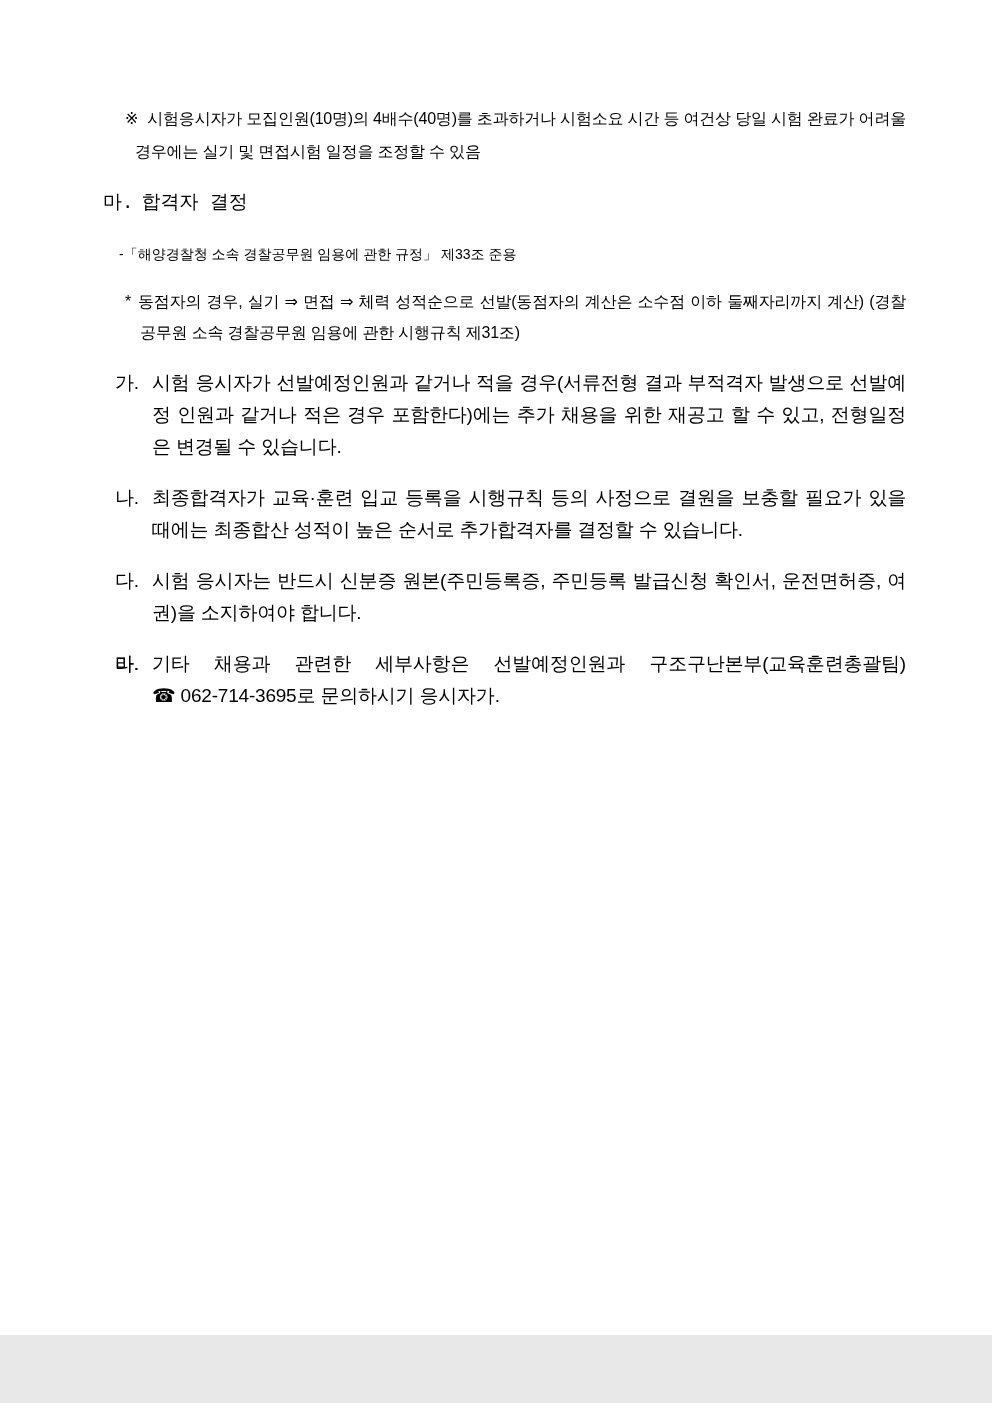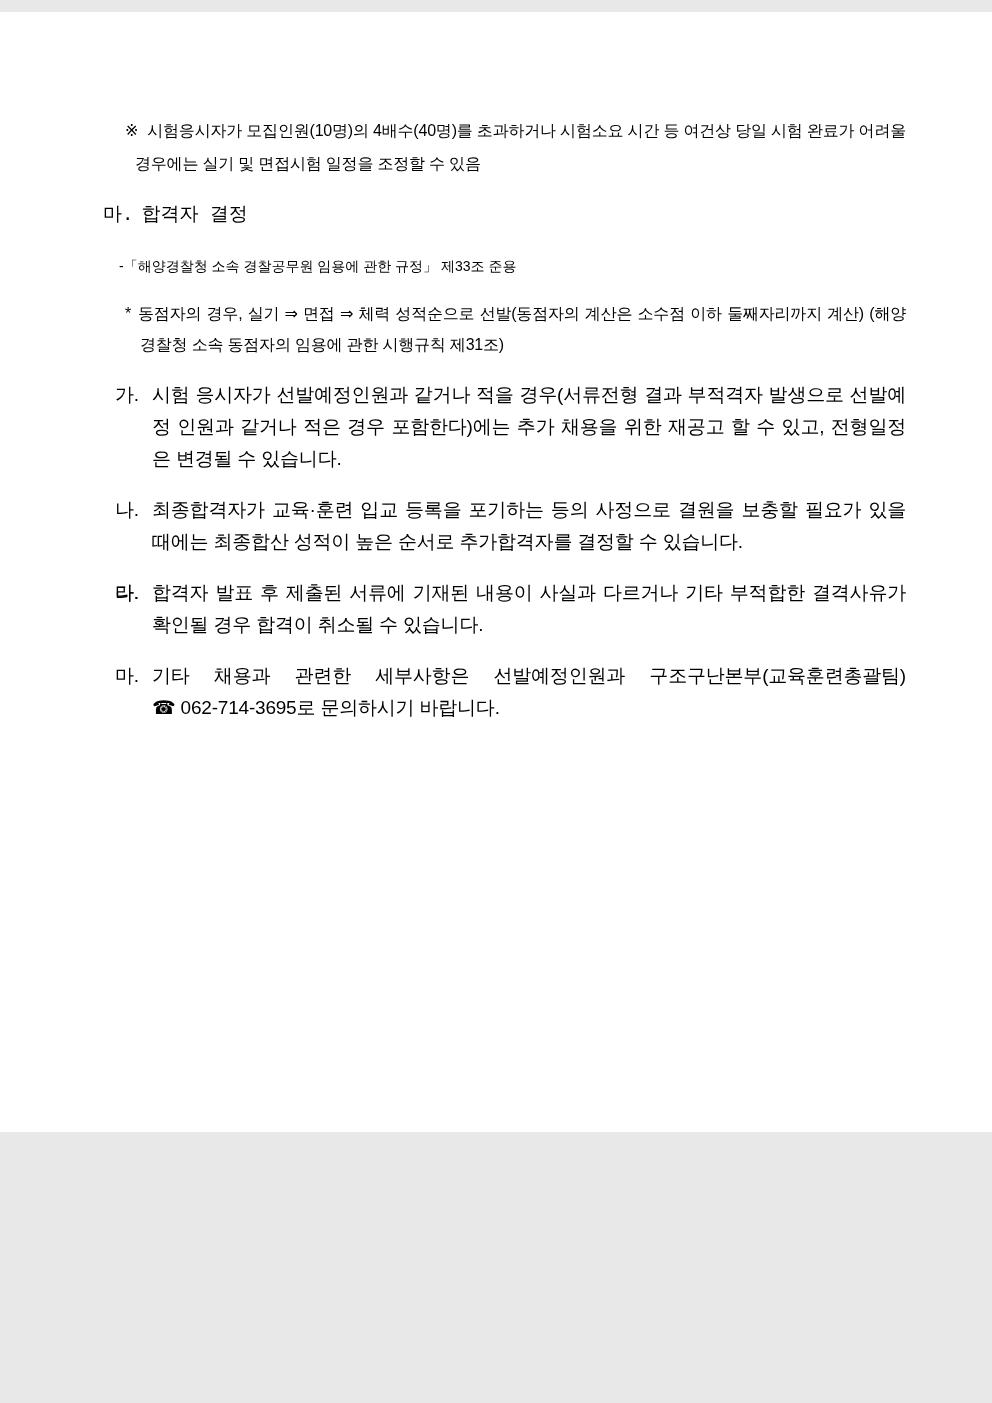--- a/index.html
+++ b/index.html
@@ -1,20 +1,20 @@
 <!DOCTYPE html>
 <html lang="ko"><head>
 <meta charset="utf-8">
 <style>
   html, body { margin: 0; padding: 0; background: #e8e8e8; }
   .page {
     position: relative;
     width: 992px;
-    height: 1120px;
-    margin: 12px auto;
+    height: 1335px;
+    margin: 0 auto;
     background: #ffffff;
     color: #000000;
     font-family: "Liberation Sans", "DejaVu Sans", sans-serif;
     overflow: hidden;
   }
   .content {
     position: absolute;
     left: 100px;
     top: 86px;
     width: 806px;
@@ -96,31 +96,31 @@
 <div class="page">
   <div class="content">
 
     <p class="para note"><span class="marker">※</span><span>시험응시자가 모집인원(10명)의 4배수(40명)를 초과하거나 시험소요 시간 등 여건상 당일 시험 완료가 어려울 경우에는 실기 및 면접시험 일정을 조정할 수 있음</span></p>
 
     <p class="para item-ma"><span class="label">마.</span><span>합격자 결정</span></p>
 
     <p class="para dash1"><span class="marker">-</span><span>「해양경찰청 소속 경찰공무원 임용에 관한 규정」 제33조 준용</span></p>
 
 
-    <p class="para footnote"><span class="marker">*</span><span>동점자의 경우, 실기 ⇒ 면접 ⇒ 체력 성적순으로 선발(동점자의 계산은 소수점 이하 둘째자리까지 계산) (해양경찰청 소속 동점자의 임용에 관한 시행규칙 제31조)</span></p>
+    <p class="para footnote"><span class="marker">*</span><span>동점자의 경우, 실기 ⇒ 면접 ⇒ 체력 성적순으로 선발(동점자의 계산은 소수점 이하 둘째자리까지 계산) (경찰공무원 소속 경찰공무원 임용에 관한 시행규칙 제31조)</span></p>
 
 
     <div class="notice-list">
 
       <p class="para n-item"><span class="n-label">가.</span><span>시험 응시자가 선발예정인원과 같거나 적을 경우(서류전형 결과 부적격자 발생으로 선발예정 인원과 같거나 적은 경우 포함한다)에는 추가 채용을 위한 재공고 할 수 있고, 전형일정은 변경될 수 있습니다.</span></p>
 
-      <p class="para n-item"><span class="n-label">나.</span><span>최종합격자가 교육·훈련 입교 등록을 포기하는 등의 사정으로 결원을 보충할 필요가 있을 때에는 최종합산 성적이 높은 순서로 추가합격자를 결정할 수 있습니다.</span></p>
+      <p class="para n-item"><span class="n-label">나.</span><span>최종합격자가 교육·훈련 입교 등록을 시행규칙 등의 사정으로 결원을 보충할 필요가 있을 때에는 최종합산 성적이 높은 순서로 추가합격자를 결정할 수 있습니다.</span></p>
 
-      <p class="para n-item"><span class="n-label">다.</span></p>
+      <p class="para n-item"><span class="n-label">다.</span><span>시험 응시자는 반드시 신분증 원본(주민등록증, 주민등록 발급신청 확인서, 운전면허증, 여권)을 소지하여야 합니다.</span></p>
 
-      <p class="para n-item"><span class="n-label">라.</span><span>합격자 발표 후 제출된 서류에 기재된 내용이 사실과 다르거나 기타 부적합한 결격사유가 확인될 경우 합격이 취소될 수 있습니다.</span></p>
+      <p class="para n-item"><span class="n-label">라.</span></p>
 
-      <p class="para n-item"><span class="n-label">마.</span><span>기타 채용과 관련한 세부사항은 선발예정인원과 구조구난본부(교육훈련총괄팀)</span> <span class="phone"><span>☎</span> <span>062-714-3695로</span></span> <span>문의하시기 바랍니다.</span></p>
+      <p class="para n-item"><span class="n-label">마.</span><span>기타 채용과 관련한 세부사항은 선발예정인원과 구조구난본부(교육훈련총괄팀)</span> <span class="phone"><span>☎</span> <span>062-714-3695로</span></span> <span>문의하시기 응시자가.</span></p>
 
     </div>
 
   </div>
 </div>
 
 </body></html>

